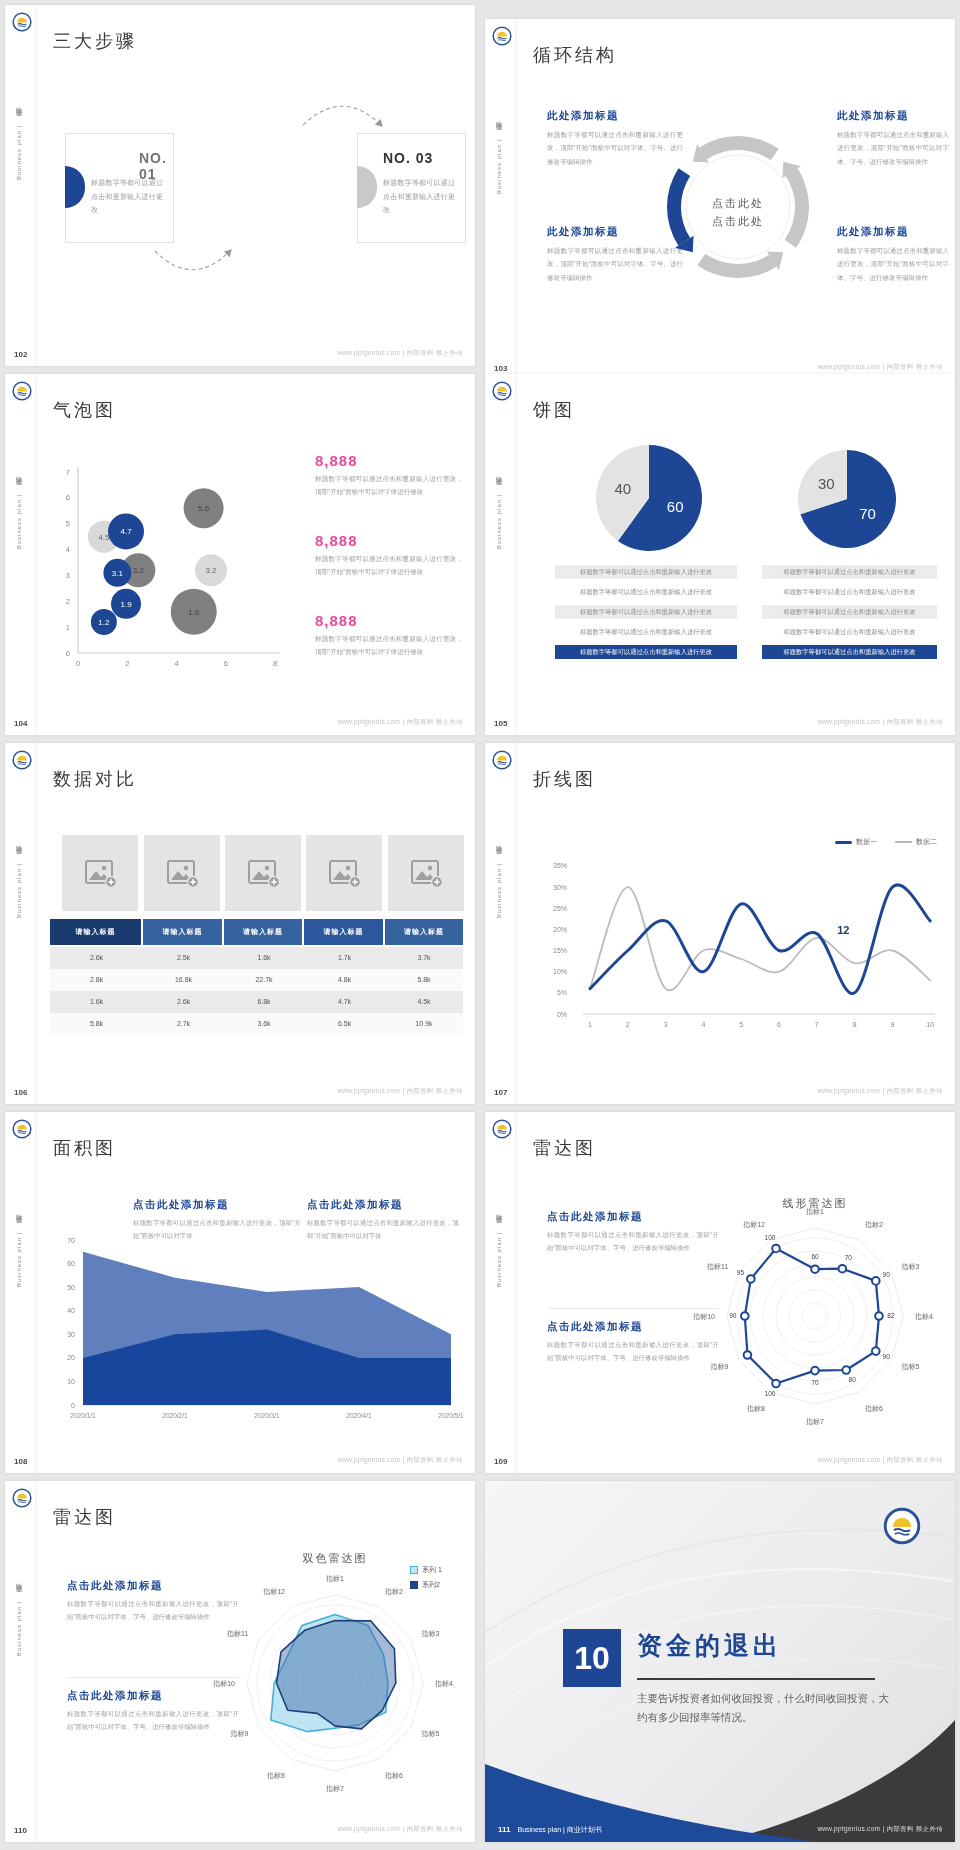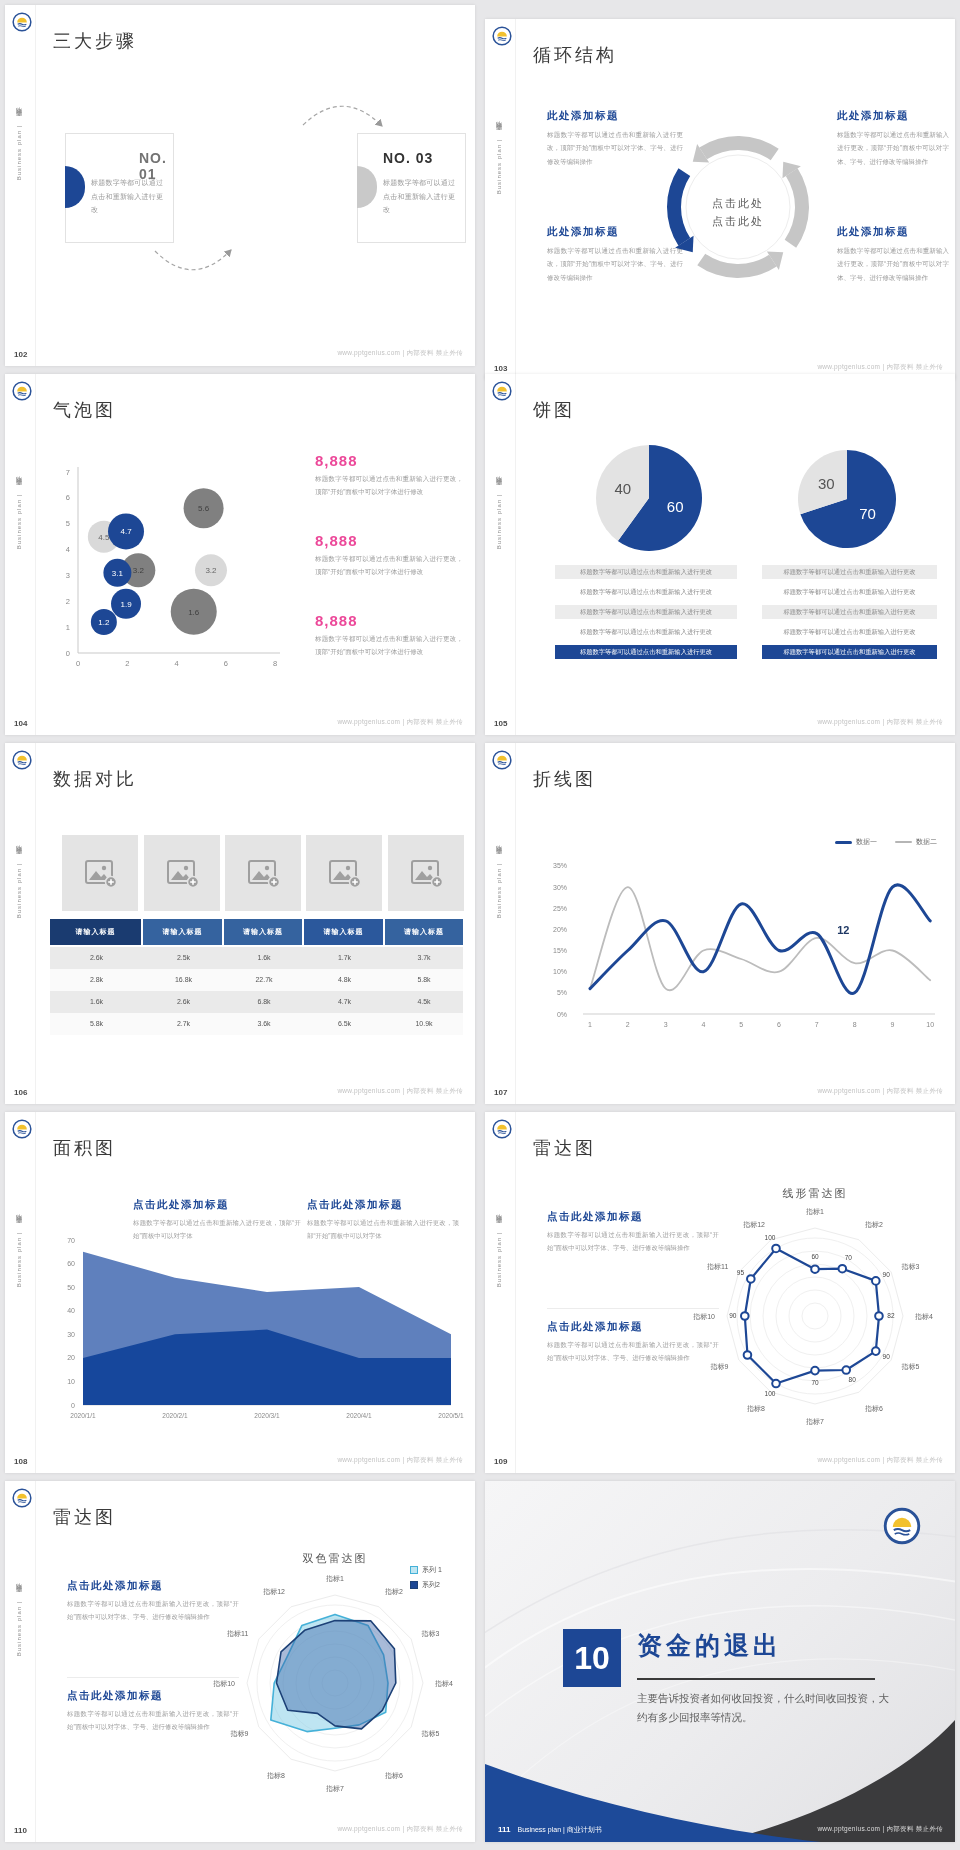--- a/index.html
+++ b/index.html
@@ -456,21 +456,21 @@
     <span class="logo">
         <svg viewBox="0 0 24 24">
           <circle cx="12" cy="12" r="10.6" fill="#fff" stroke="#2a5298" stroke-width="1.8"></circle>
           <path d="M6.2 12.6 A5.8 5.8 0 0 1 17.8 12.6 Z" fill="#f2c12e"></path>
           <path d="M6.8 14.6 Q9.4 13.2 12 14.6 T17.2 14.6" fill="none" stroke="#2a5298" stroke-width="1.3"></path>
           <path d="M7.4 17 Q9.7 15.9 12 17 T16.6 17" fill="none" stroke="#2a5298" stroke-width="1"></path>
         </svg>
       </span>
     <div class="vtext">Business plan | 商业计划书</div>
     <div class="stitle">雷达图</div>
-    <div class="ctitle" style="left:230px;top:74px;width:200px">线形雷达图</div>
+    <div class="ctitle" style="left:230px;top:84px;width:200px">线形雷达图</div>
     <div class="hblock" style="left:62px;top:98px;width:172px">
       <div class="hh">点击此处添加标题</div>
       <div class="hb">标题数字等都可以通过点击和重新输入进行更改，顶部“开始”面板中可以对字体、字号、进行修改等编辑操作</div>
     </div>
     <div class="divline" style="left:62px;top:196px;width:172px"></div>
     <div class="hblock" style="left:62px;top:208px;width:172px">
       <div class="hh">点击此处添加标题</div>
       <div class="hb">标题数字等都可以通过点击和重新输入进行更改，顶部“开始”面板中可以对字体、字号、进行修改等编辑操作</div>
     </div>
     <svg id="chart-radar-a" style="position:absolute;left:205px;top:80px" width="250" height="250">

